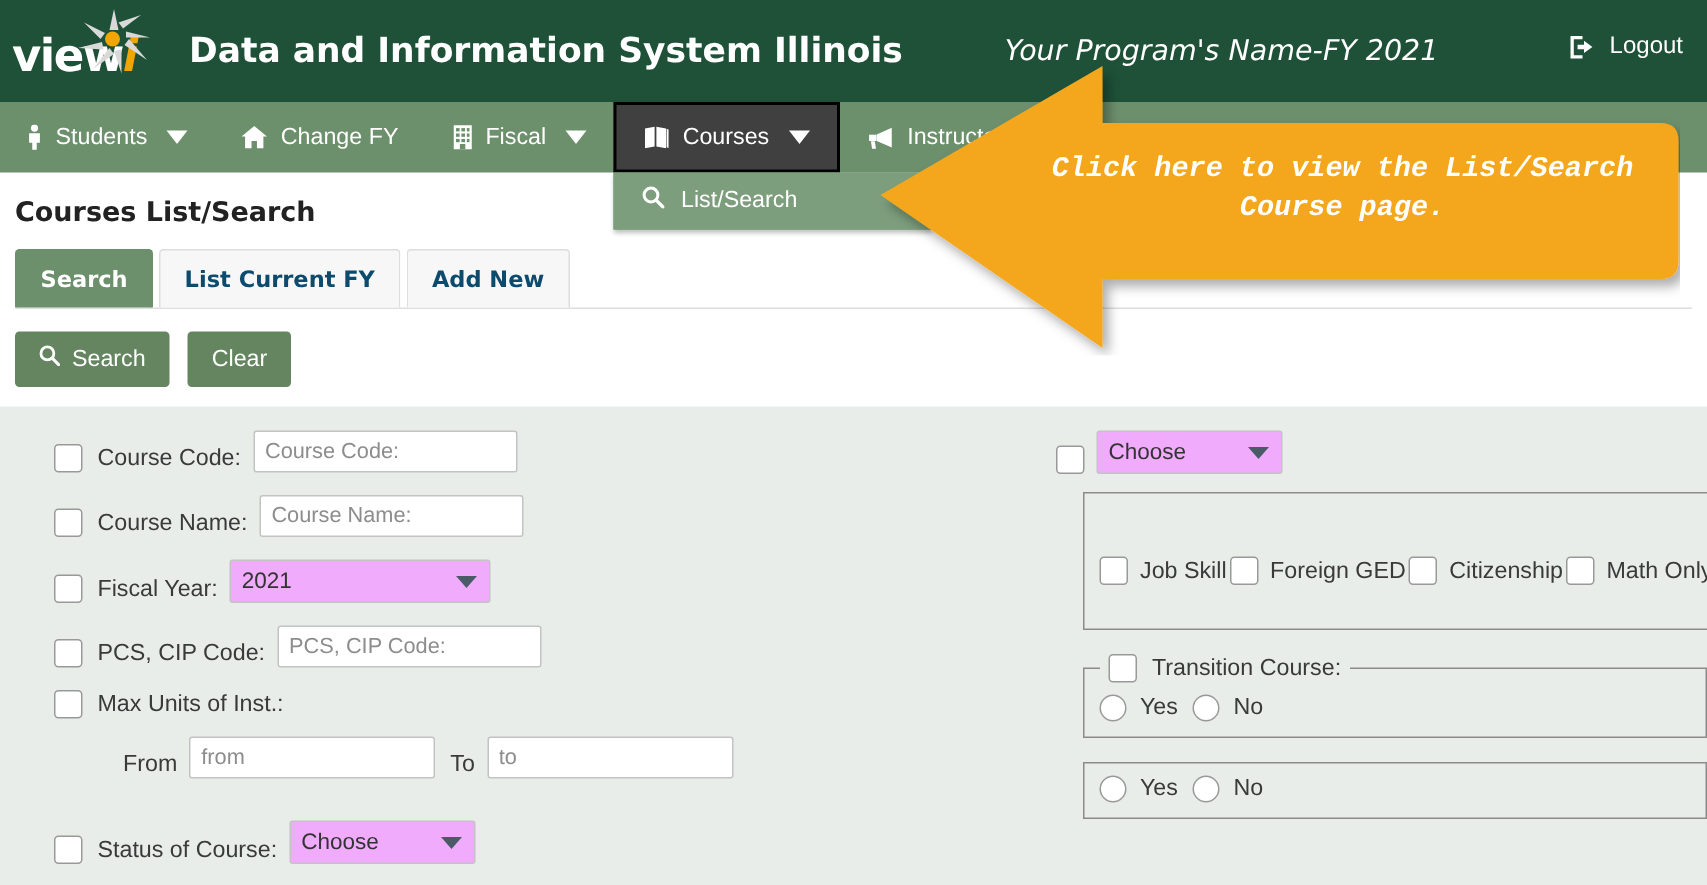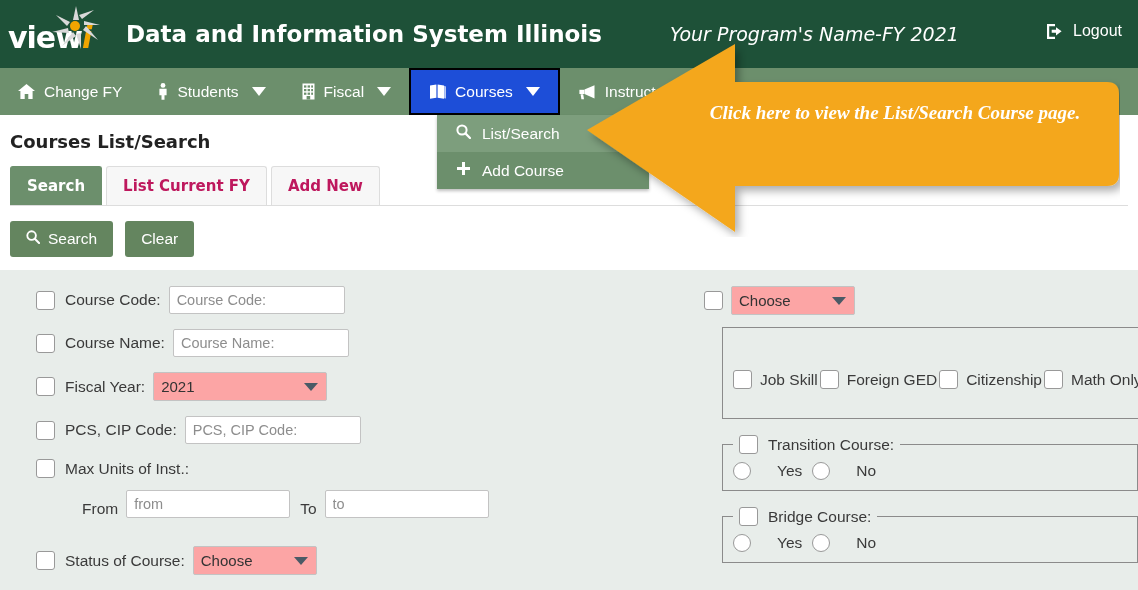--- a/index.html
+++ b/index.html
@@ -85,41 +85,40 @@
     gap: 9px;
     padding: 0 18px;
     color: #ffffff;
     font-size: 15.5px;
     cursor: pointer;
     white-space: nowrap;
   }
   .nav-item.first { padding-left: 18px; }
   .nav-item.active {
     border: 2px solid #000;
-    background: #1d4ed8;
+    background: #404040;
   }
   .nav-item .caret {
     width:0;height:0;
     border-left:7px solid transparent;
     border-right:7px solid transparent;
     border-top:9px solid #ffffff;
     margin-left: 4px;
   }
   .nav-icon { display:flex; align-items:center; }
 
   
   .dropdown {
     position: absolute;
     left: 409px;
     top: 115px;
     width: 212px;
     background: #6c8f6c;
     z-index: 3;
     box-shadow: 0 2px 3px rgba(0,0,0,.25);
-    margin-left: 28px;
   }
   .dd-item {
     display: flex;
     align-items: center;
     gap: 11px;
     padding: 9px 0 9px 19px;
     color: #ffffff;
     font-size: 15.5px;
     cursor: pointer;
   }
@@ -142,21 +141,21 @@
     width: 1118px;
   }
   .tab {
     font-family: "DejaVu Sans", sans-serif;
     font-weight: bold;
     font-size: 15px;
     padding: 10px 16px;
     background: #f7f7f7;
     border: 1px solid #ddd;
     border-bottom: none;
-    color: #be185d;
+    color: #0c4a6e;
     cursor: pointer;
     margin-right: 4px;
     border-radius: 3px 3px 0 0;
   }
   .tab.active {
     background: #6c8f6c;
     color: #ffffff;
     border-color: #6c8f6c;
   }
 
@@ -178,21 +177,21 @@
     background: #e8edea;
     width: 1138px;
     height: 328px;
     position: relative;
     padding: 16px 0 0 0;
   }
   .cols { display:flex; }
   .col-left { width: 660px; padding-left: 36px; }
   .col-right { width: 478px; padding-left: 44px; }
 
-  .frow { display:flex; align-items:center; margin-bottom: 15px; }
+  .frow { display:flex; align-items:flex-end; margin-bottom: 15px; }
   .cb {
     width: 19px; height: 19px;
     border: 1px solid #999;
     background: #fff;
     border-radius: 3px;
     flex: 0 0 19px;
     cursor: pointer;
   }
   .lbl { font-size: 15.5px; color: #3a3a3a; margin-left: 10px; white-space: nowrap; }
   .txt {
@@ -201,21 +200,21 @@
     font-size: 14.5px;
     padding: 5px 7px;
     color: #333;
     font-family: "Liberation Sans", sans-serif;
     border-radius: 2px;
     margin-left: 8px;
   }
   .txt::placeholder { color: #8d8d8d; }
   .sel {
     border: 1px solid #c3c3c3;
-    background: #fca5a5;
+    background: #f0abfc;
     font-size: 15px;
     padding: 5px 28px 5px 7px;
     color: #333;
     font-family: "Liberation Sans", sans-serif;
     border-radius: 2px;
     margin-left: 8px;
     appearance: none;
     -webkit-appearance: none;
     position: relative;
     cursor: pointer;
@@ -256,38 +255,38 @@
 
   .radio {
     width: 18px; height: 18px;
     border: 1px solid #999;
     background: #fff;
     border-radius: 50%;
     flex: 0 0 18px;
     cursor: pointer;
   }
   .yn { display:flex; align-items:center; margin-top: 4px; }
-  .yn .lbl { margin-left: 26px; margin-right: 10px; }
+  .yn .lbl { margin-left: 9px; margin-right: 10px; }
 
   
   .callout {
     position: absolute;
     left: 585px; top: 42px;
     width: 535px; height: 195px;
     z-index: 5;
     pointer-events: none;
   }
   .callout svg { display:block; }
   .callout-text {
     position: absolute;
     left: 105px; top: 58px;
     width: 410px;
     text-align: center;
     color: #ffffff;
-    font-family: Liberation Serif, serif;
+    font-family: Liberation Mono, monospace;
     font-weight: bold;
     font-style: italic;
     font-size: 19px;
     line-height: 1.35;
   }
 </style>
 </head>
 <body>
 
 <div class="header">
@@ -312,38 +311,38 @@
   <div class="logout">
     <svg width="19" height="17" viewBox="0 0 19 17">
       <path d="M1 1 h8 v2.2 h-5.8 v10.6 h5.8 v2.2 h-8 z" fill="#fff"></path>
       <path d="M10 4.2 l5.6 4.1 l-5.6 4.1 v-2.6 h-4.3 v-3 h4.3 z" fill="#fff"></path>
     </svg>
     <span>Logout</span>
   </div>
 </div>
 
 <div class="navbar">
-  <div class="nav-item first">
-    <span class="nav-icon">
-      <svg width="17" height="15" viewBox="0 0 17 15">
-          <path d="M8.5 0 L17 7 h-2.4 v8 h-4.3 v-5 h-3.6 v5 h-4.3 v-8 h-2.4 z" fill="#fff"></path>
-        </svg>
-    </span>
-    <span>Change FY</span>
-  </div>
-
   <div class="nav-item">
     <span class="nav-icon">
       <svg width="10" height="17" viewBox="0 0 10 17">
           <circle cx="5" cy="2.4" r="2.4" fill="#fff"></circle>
           <path d="M1.4 5.8 h7.2 v6.4 h-2.1 v4.6 h-3 v-4.6 h-2.1 z" fill="#fff"></path>
         </svg>
     </span>
     <span>Students</span>
     <span class="caret"></span>
+  </div>
+
+  <div class="nav-item first">
+    <span class="nav-icon">
+      <svg width="17" height="15" viewBox="0 0 17 15">
+          <path d="M8.5 0 L17 7 h-2.4 v8 h-4.3 v-5 h-3.6 v5 h-4.3 v-8 h-2.4 z" fill="#fff"></path>
+        </svg>
+    </span>
+    <span>Change FY</span>
   </div>
 
   <div class="nav-item">
     <span class="nav-icon">
       <svg width="13" height="17" viewBox="0 0 13 17">
           <rect x="0.5" y="0.5" width="12" height="16" fill="#fff"></rect>
           <g fill="#6c8f6c">
             <rect x="2" y="2.4" width="2.4" height="2.2"></rect>
             <rect x="5.6" y="2.4" width="2.4" height="2.2"></rect>
             <rect x="9.2" y="2.4" width="1.8" height="2.2"></rect>
@@ -388,28 +387,20 @@
 <div class="dropdown">
   <div class="dd-item hover">
     <span>
       <svg width="15" height="15" viewBox="0 0 15 15">
           <circle cx="6" cy="6" r="4.6" fill="none" stroke="#fff" stroke-width="2"></circle>
           <path d="M9.4 9.4 L14 14" stroke="#fff" stroke-width="2.2" stroke-linecap="round"></path>
         </svg>
     </span>
     <span>List/Search</span>
   </div>
-  <div class="dd-item">
-    <span>
-      <svg width="15" height="15" viewBox="0 0 15 15">
-          <path d="M6 1 h3 v5 h5 v3 h-5 v5 h-3 v-5 h-5 v-3 h5 z" fill="#fff"></path>
-        </svg>
-    </span>
-    <span>Add Course</span>
-  </div>
 </div>
 
 <div class="main">
   <div class="page-title">Courses List/Search</div>
 
   <div class="tabs">
     <div class="tab active">Search</div>
     <div class="tab">List Current FY</div>
     <div class="tab">Add New</div>
   </div>
@@ -520,24 +511,20 @@
           </legend>
           <div class="yn">
             <span class="radio"></span>
             <span class="lbl">Yes</span>
             <span class="radio"></span>
             <span class="lbl">No</span>
           </div>
         </fieldset>
 
         <fieldset class="fs">
-          <legend>
-            <span class="cb"></span>
-            <span>Bridge Course:</span>
-          </legend>
           <div class="yn">
             <span class="radio"></span>
             <span class="lbl">Yes</span>
             <span class="radio"></span>
             <span class="lbl">No</span>
           </div>
         </fieldset>
 
       </div>
     </div>

